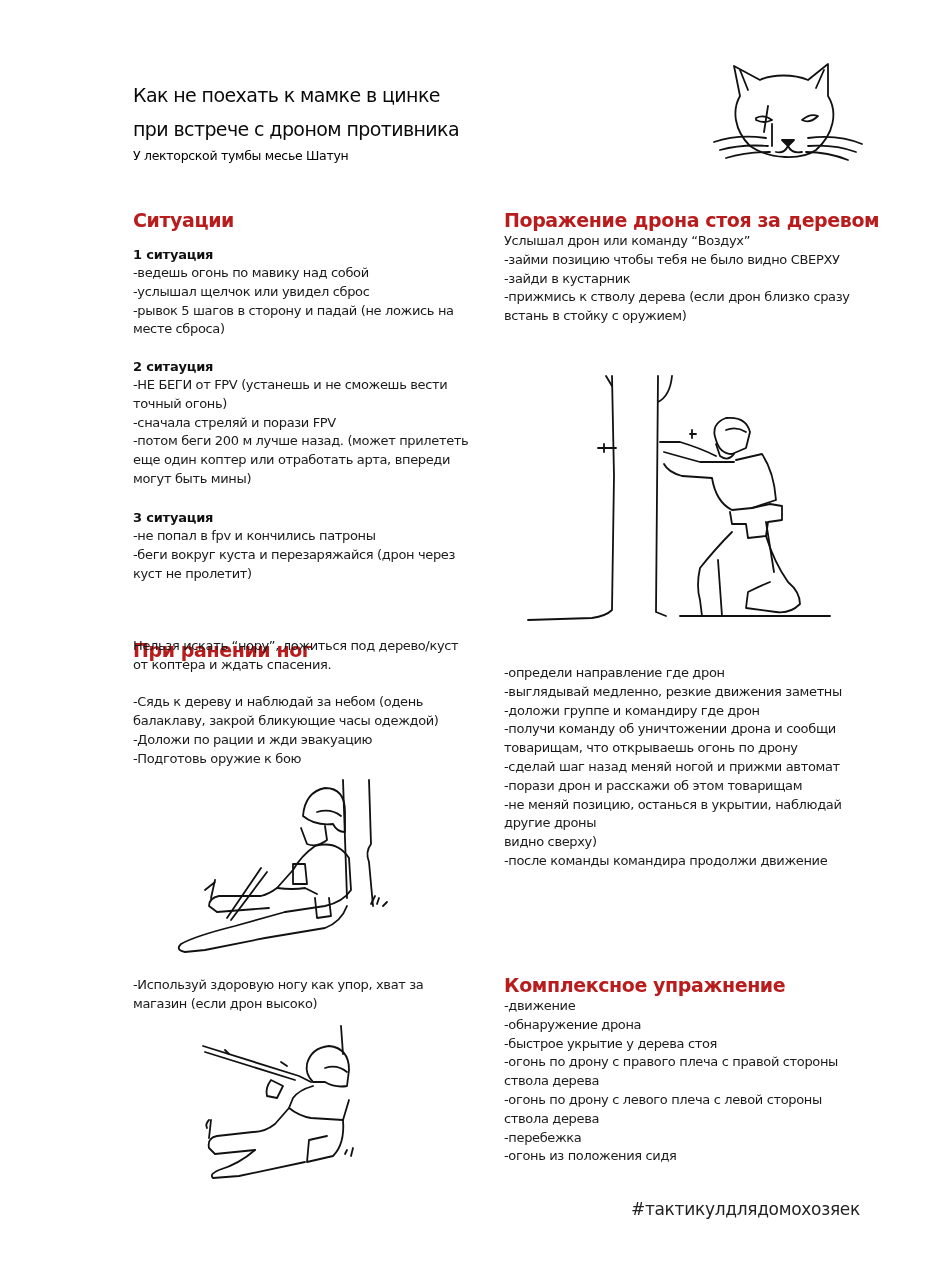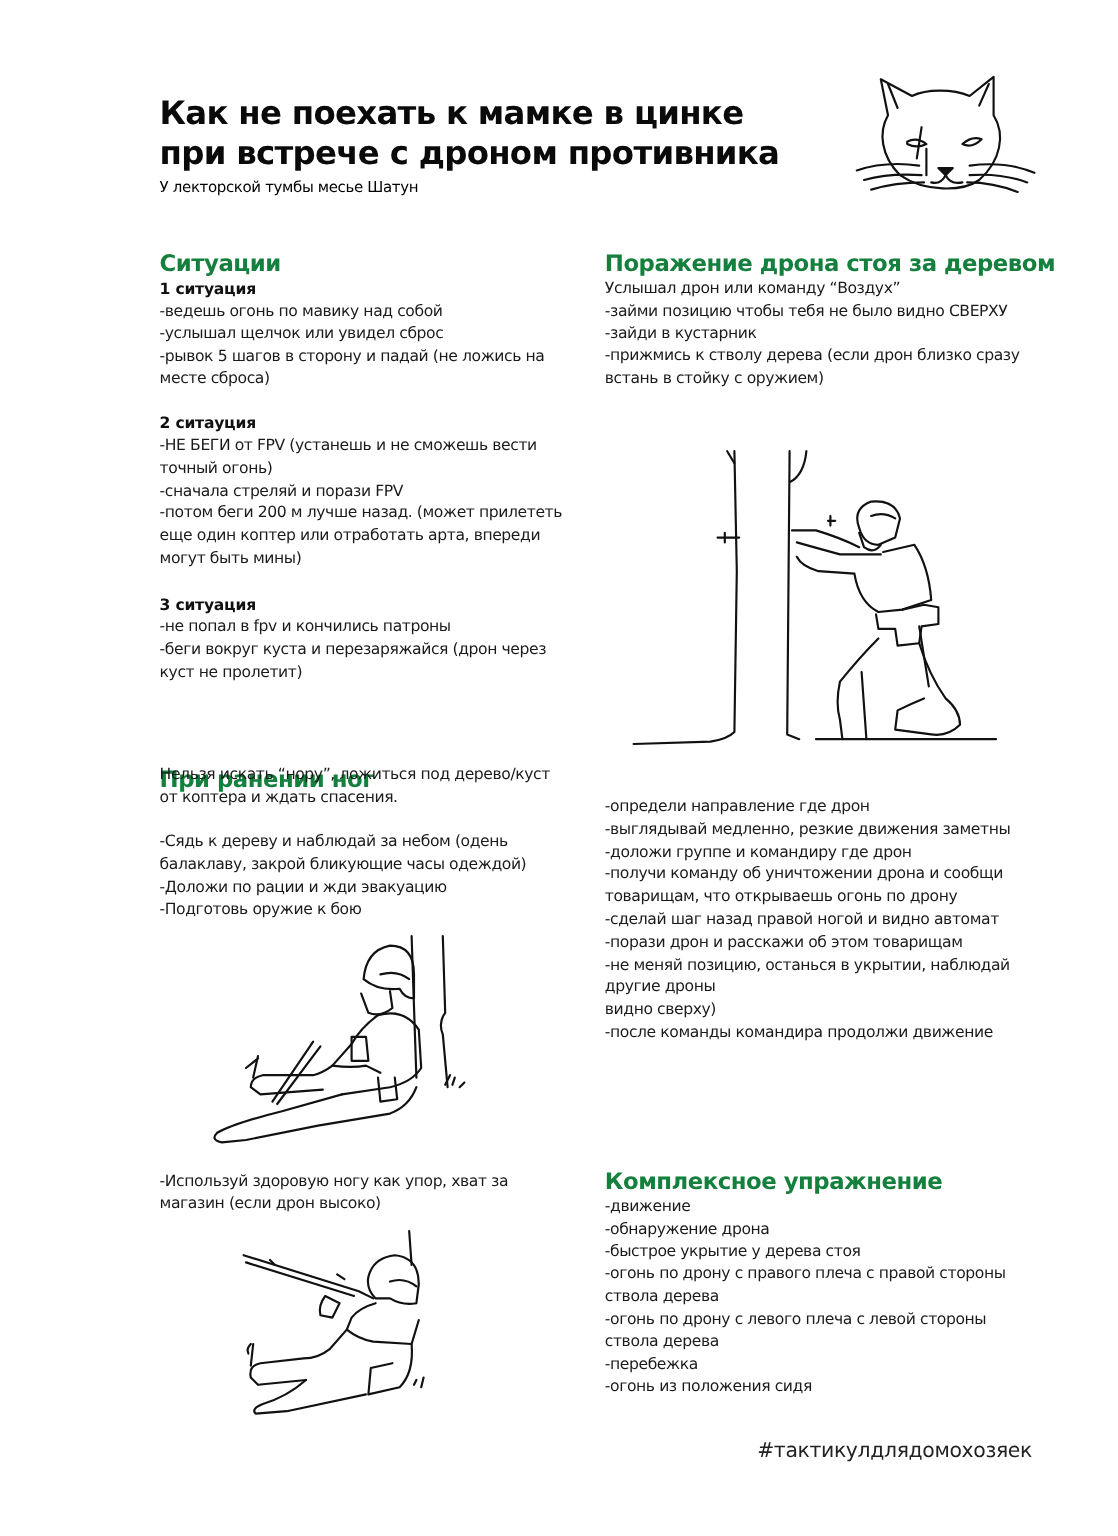--- a/index.html
+++ b/index.html
@@ -2,26 +2,26 @@
 <html><head>
   <meta charset="utf-8">
   <style>
     html, body { margin: 0; padding: 0; background: #ffffff; }
     body {
       width: 932px; height: 1280px; position: relative; overflow: hidden;
       font-family: "DejaVu Sans", sans-serif; color: #111111;
     }
     .abs { position: absolute; }
     .title {
-      left: 133px; top: 78px; font-weight: bold; font-size: 27px; line-height: 34px;
+      left: 133px; top: 78px; font-weight: normal; font-size: 19px; line-height: 34px;
       letter-spacing: -0.6px; color: #0a0a0a; white-space: nowrap;
     }
     .subtitle { left: 133px; top: 148px; font-size: 12.5px; letter-spacing: -0.3px; color: #000000; white-space: nowrap; }
-    .h2 { font-weight: bold; font-size: 19px; letter-spacing: -0.4px; color: #15803d; white-space: nowrap; line-height: 24px; }
-    .h3 { font-weight: bold; font-size: 13px; letter-spacing: -0.2px; line-height: 19px; white-space: nowrap; }
+    .h2 { font-weight: bold; font-size: 19px; letter-spacing: -0.4px; color: #b91c1c; white-space: nowrap; line-height: 24px; }
+    .h3 { font-weight: bold; font-size: 13px; letter-spacing: -0.2px; line-height: 19px; white-space: nowrap; margin-top: 13px; }
     .body { font-size: 13px; letter-spacing: -0.35px; line-height: 18.8px; color: #1a1a1a; }
     .body div { white-space: nowrap; }
     .gap { height: 18.8px; }
     svg { position: absolute; overflow: visible; }
     svg path, svg line, svg polyline, svg ellipse, svg rect { fill: none; stroke: #111; stroke-width: 1.8; stroke-linecap: round; stroke-linejoin: round; }
     .hashtag { right: 72px; top: 1199px; font-size: 17px; letter-spacing: -0.3px; color: #222; white-space: nowrap; }
   </style>
 </head>
 <body>
 
@@ -151,21 +151,21 @@
   <path d="M246 150 L254 200"></path>
   <path d="M160 244 L310 244"></path>
 </svg>
 
 <div class="abs body" style="left:504px; top:664px;">
   <div>-определи направление где дрон</div>
   <div>-выглядывай медленно, резкие движения заметны</div>
   <div>-доложи группе и командиру где дрон</div>
   <div>-получи команду об уничтожении дрона и сообщи</div>
   <div>товарищам, что открываешь огонь по дрону</div>
-  <div>-сделай шаг назад правой ногой и видно автомат</div>
+  <div>-сделай шаг назад меняй ногой и прижми автомат</div>
   <div>-порази дрон и расскажи об этом товарищам</div>
   <div>-не меняй позицию, останься в укрытии, наблюдай</div>
   <div>другие дроны</div>
   <div>видно сверху)</div>
   <div>-после команды командира продолжи движение</div>
 </div>
 
 <div class="abs h2" style="left:504px; top:973px;">Комплексное упражнение</div>
 <div class="abs body" style="left:504px; top:997px;">
   <div>-движение</div>

